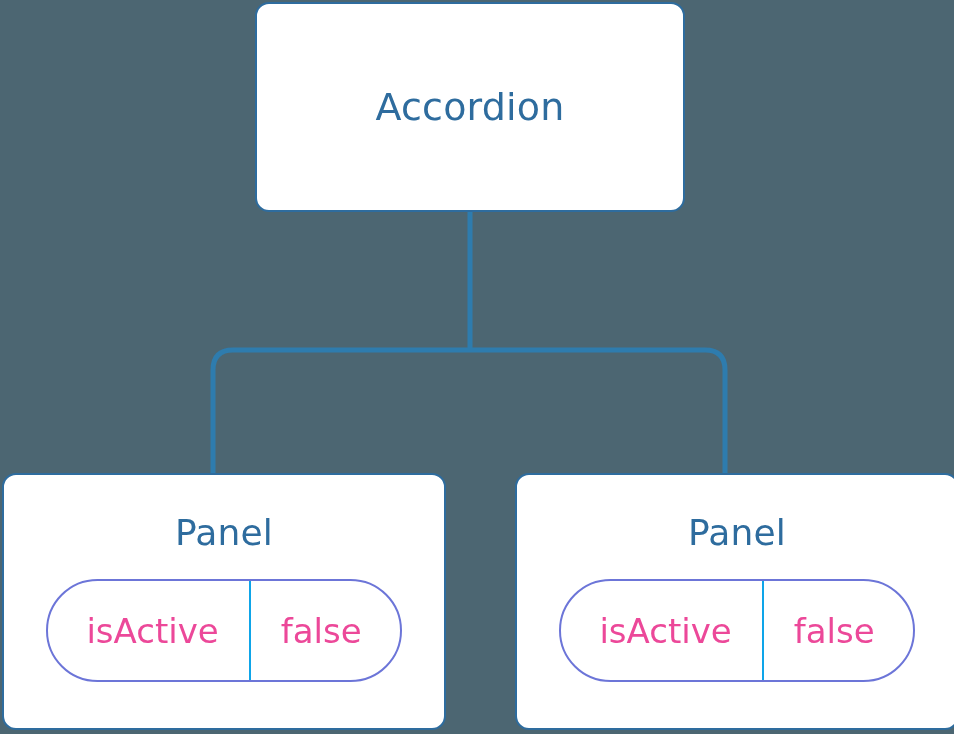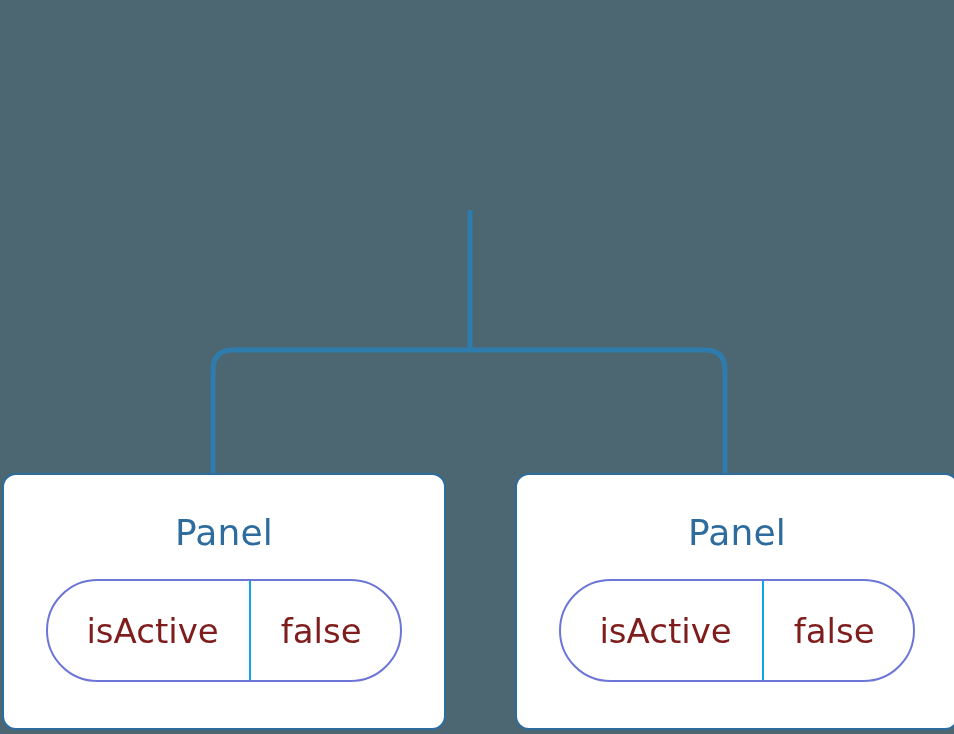--- a/index.html
+++ b/index.html
@@ -85,21 +85,21 @@
     border: 2px solid #6c75d8;
     border-radius: 52px;
     box-sizing: border-box;
     background: transparent;
     overflow: hidden;
   }
   .prop-cell {
     display: flex;
     align-items: center;
     justify-content: center;
-    color: #7f1d1d;
+    color: #ec4899;
     font-size: 34px;
     line-height: 1;
     white-space: nowrap;
     box-sizing: border-box;
   }
   .prop-key {
     padding: 0 30px 0 38px;
   }
   .prop-value {
     padding: 0 38px 0 30px;
@@ -112,20 +112,23 @@
 <div id="diagram-root">
 
   <svg class="connector-layer" viewBox="0 0 954 734" width="954" height="734" aria-hidden="true">
 
     <path d="M 470 210 L 470 350" fill="none" stroke="#2e7cae" stroke-width="5" stroke-linecap="butt"></path>
 
     <path d="M 470 350 L 233 350 Q 213 350 213 370 L 213 475" fill="none" stroke="#2e7cae" stroke-width="5" stroke-linecap="butt" stroke-linejoin="round"></path>
     <path d="M 470 350 L 705 350 Q 725 350 725 370 L 725 475" fill="none" stroke="#2e7cae" stroke-width="5" stroke-linecap="butt" stroke-linejoin="round"></path>
   </svg>
 
+  <div class="node-card node-root">
+    <span class="node-title">Accordion</span>
+  </div>
 
   <div class="node-card node-leaf node-leaf-left">
     <span class="node-title">Panel</span>
     <div class="prop-pill">
       <span class="prop-cell prop-key">isActive</span>
       <span class="prop-cell prop-value">false</span>
     </div>
   </div>
 
   <div class="node-card node-leaf node-leaf-right">

